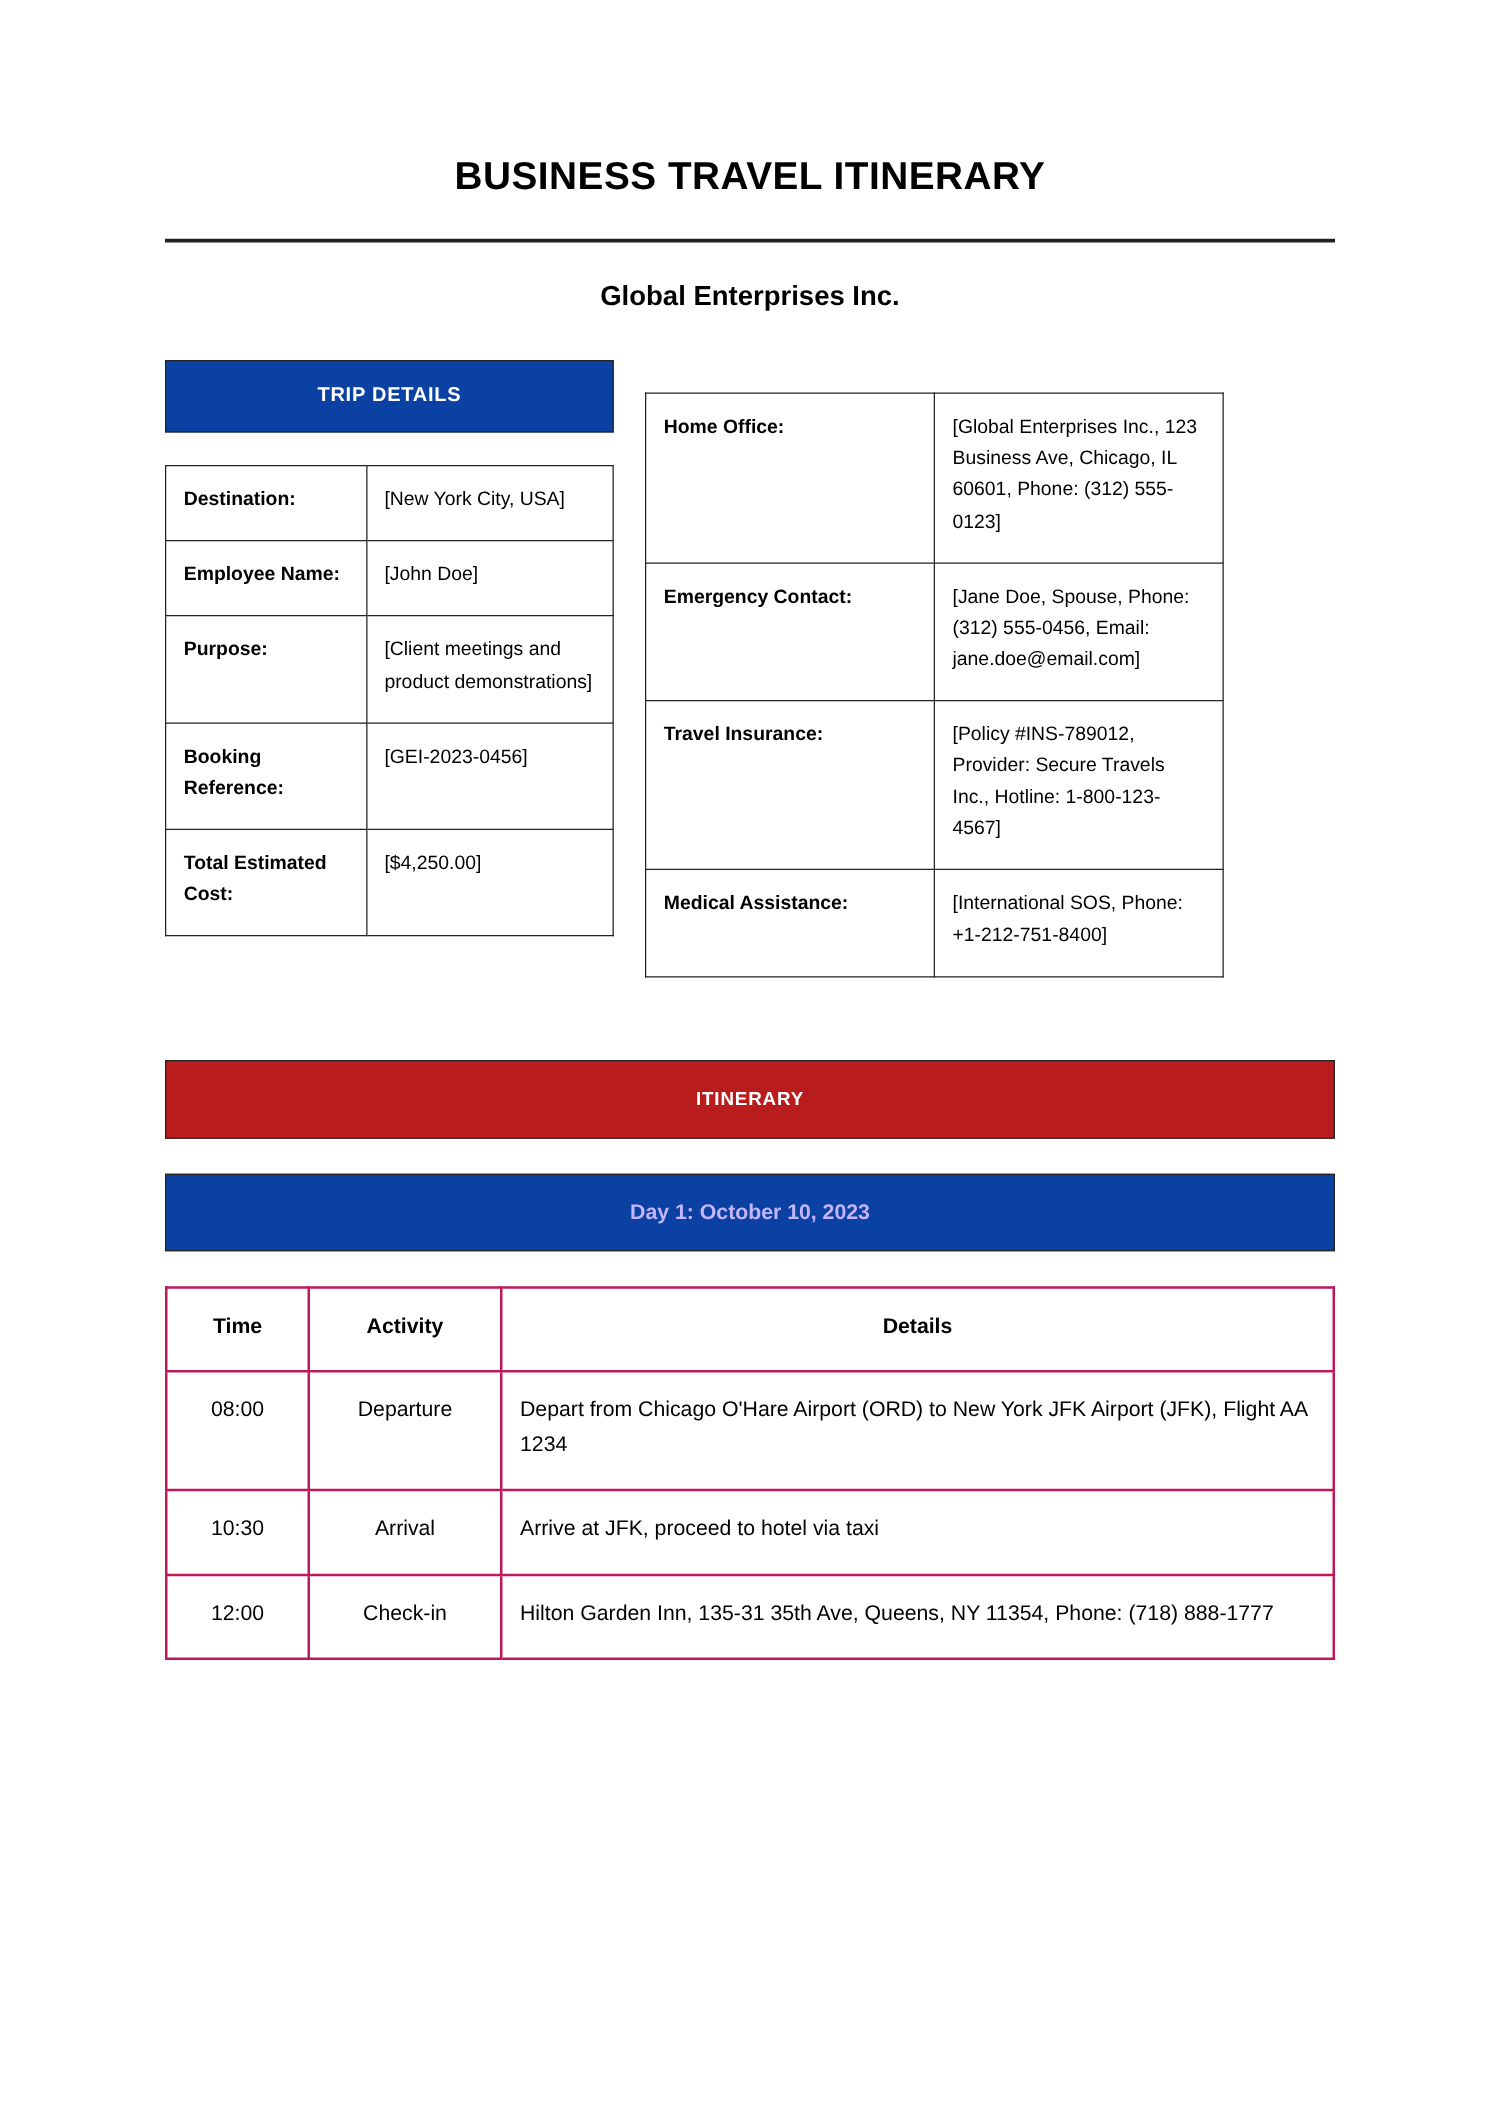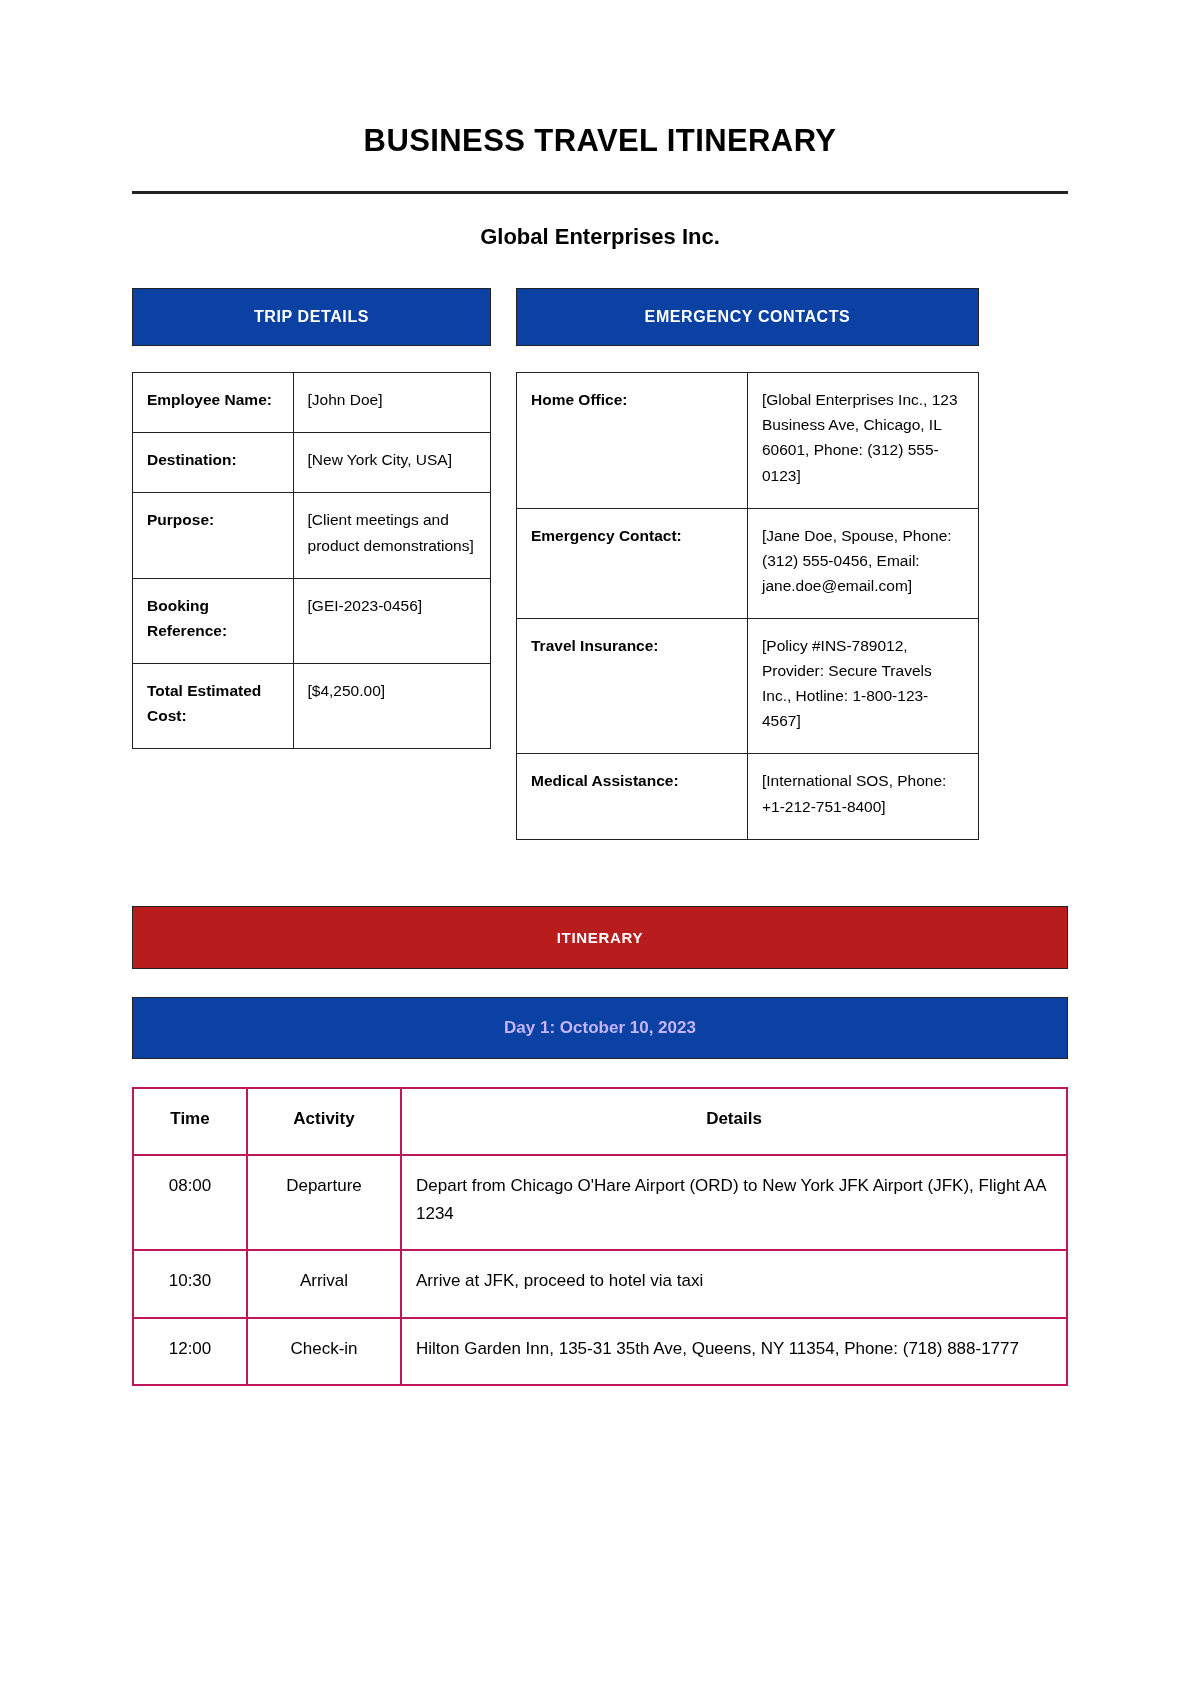--- a/index.html
+++ b/index.html
@@ -144,45 +144,44 @@
   <h2 class="company-name">Global Enterprises Inc.</h2>
 
   <div class="columns">
 
     <div class="col-left">
       <div class="section-banner">TRIP DETAILS</div>
       <div class="gap-after-banner"></div>
       <table class="grid tbl-trip">
         <tbody>
           <tr>
+            <td class="label">Destination:</td>
+            <td class="value">[New York City, USA]</td>
+          </tr>
+          <tr>
             <td class="label">Employee Name:</td>
             <td class="value">[John Doe]</td>
-          </tr>
-          <tr>
-            <td class="label">Destination:</td>
-            <td class="value">[New York City, USA]</td>
           </tr>
           <tr>
             <td class="label">Purpose:</td>
             <td class="value">[Client meetings and product demonstrations]</td>
           </tr>
           <tr>
             <td class="label">Booking Reference:</td>
             <td class="value">[GEI-2023-0456]</td>
           </tr>
           <tr>
             <td class="label">Total Estimated Cost:</td>
             <td class="value">[$4,250.00]</td>
           </tr>
         </tbody>
       </table>
     </div>
 
     <div class="col-right">
-      <div class="section-banner">EMERGENCY CONTACTS</div>
       <div class="gap-after-banner"></div>
       <table class="grid tbl-emg">
         <tbody>
           <tr>
             <td class="label">Home Office:</td>
             <td class="value">[Global Enterprises Inc., 123 Business Ave, Chicago, IL 60601, Phone: (312) 555-0123]</td>
           </tr>
           <tr>
             <td class="label">Emergency Contact:</td>
             <td class="value">[Jane Doe, Spouse, Phone: (312) 555-0456, Email: jane.doe@email.com]</td>

